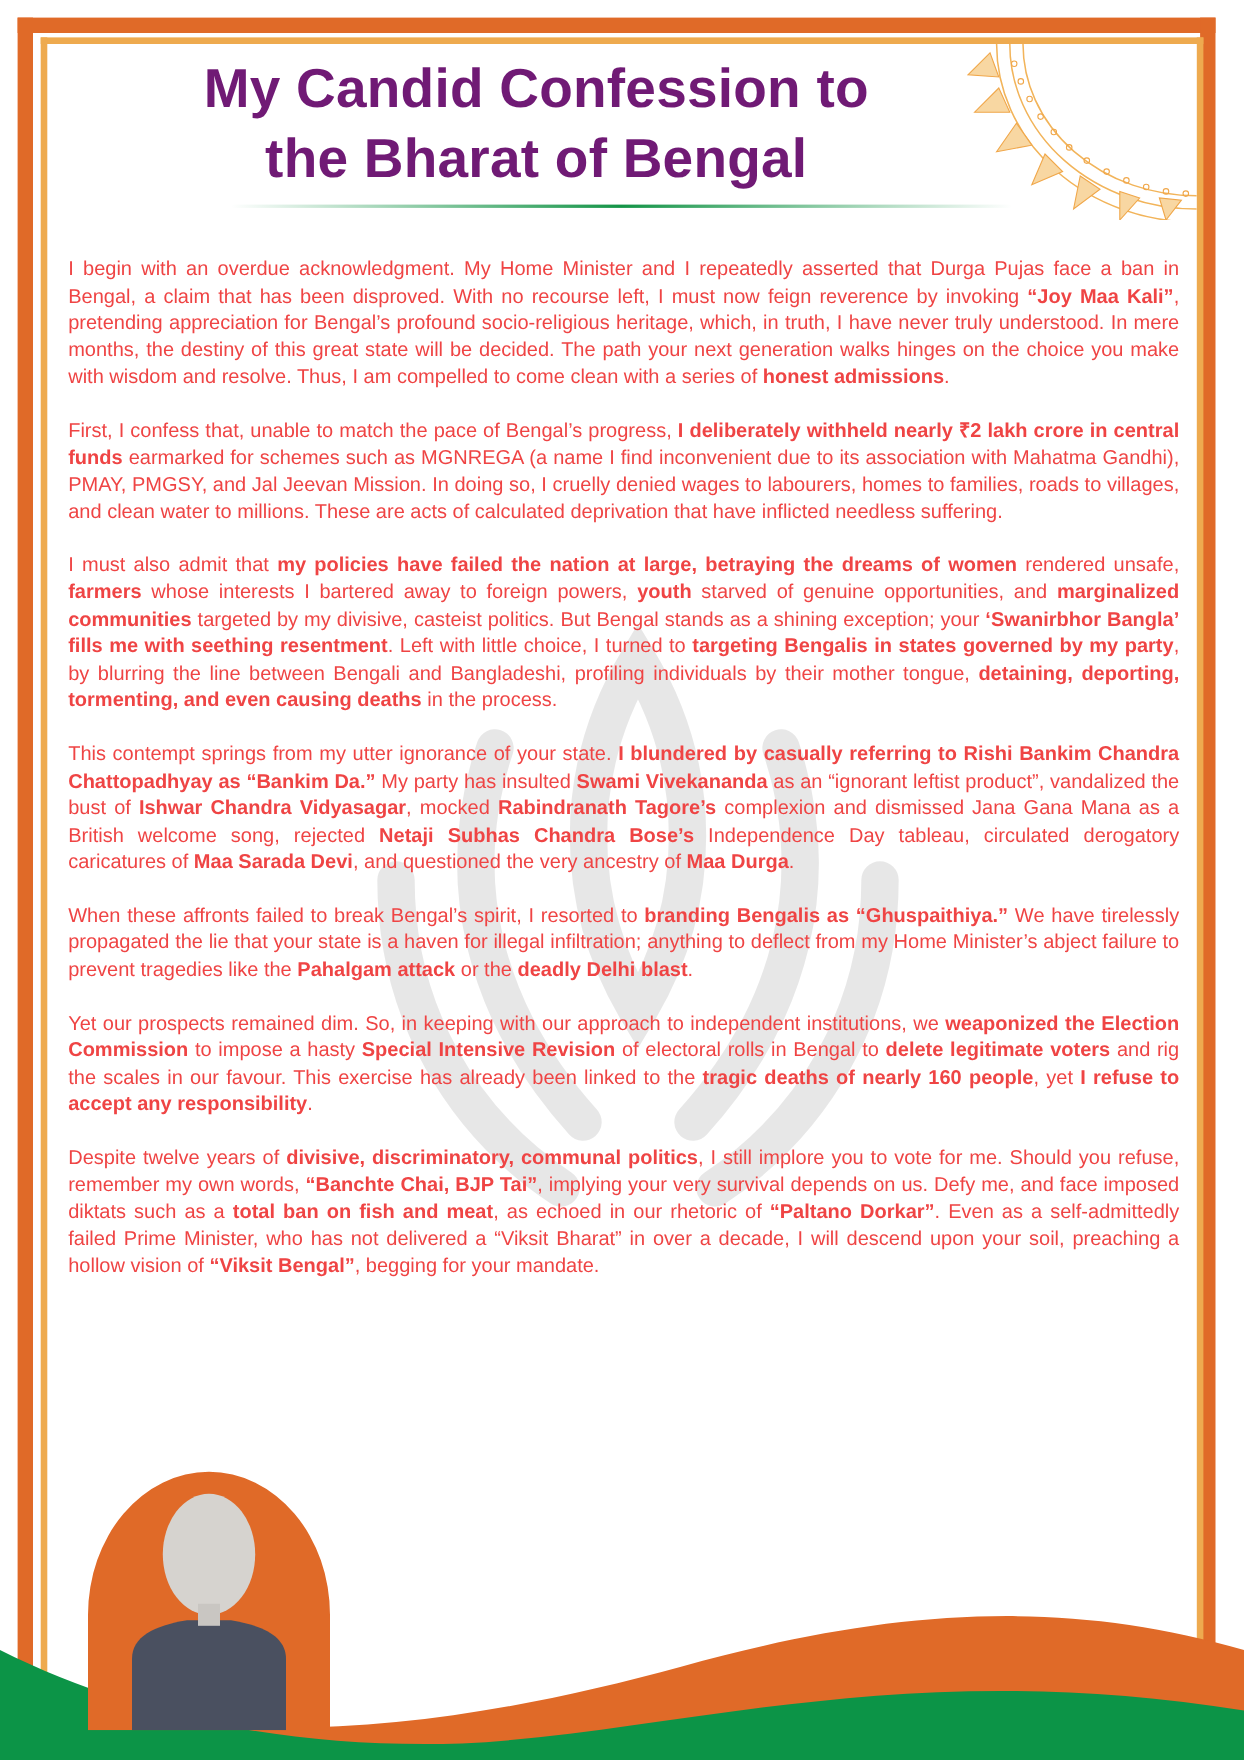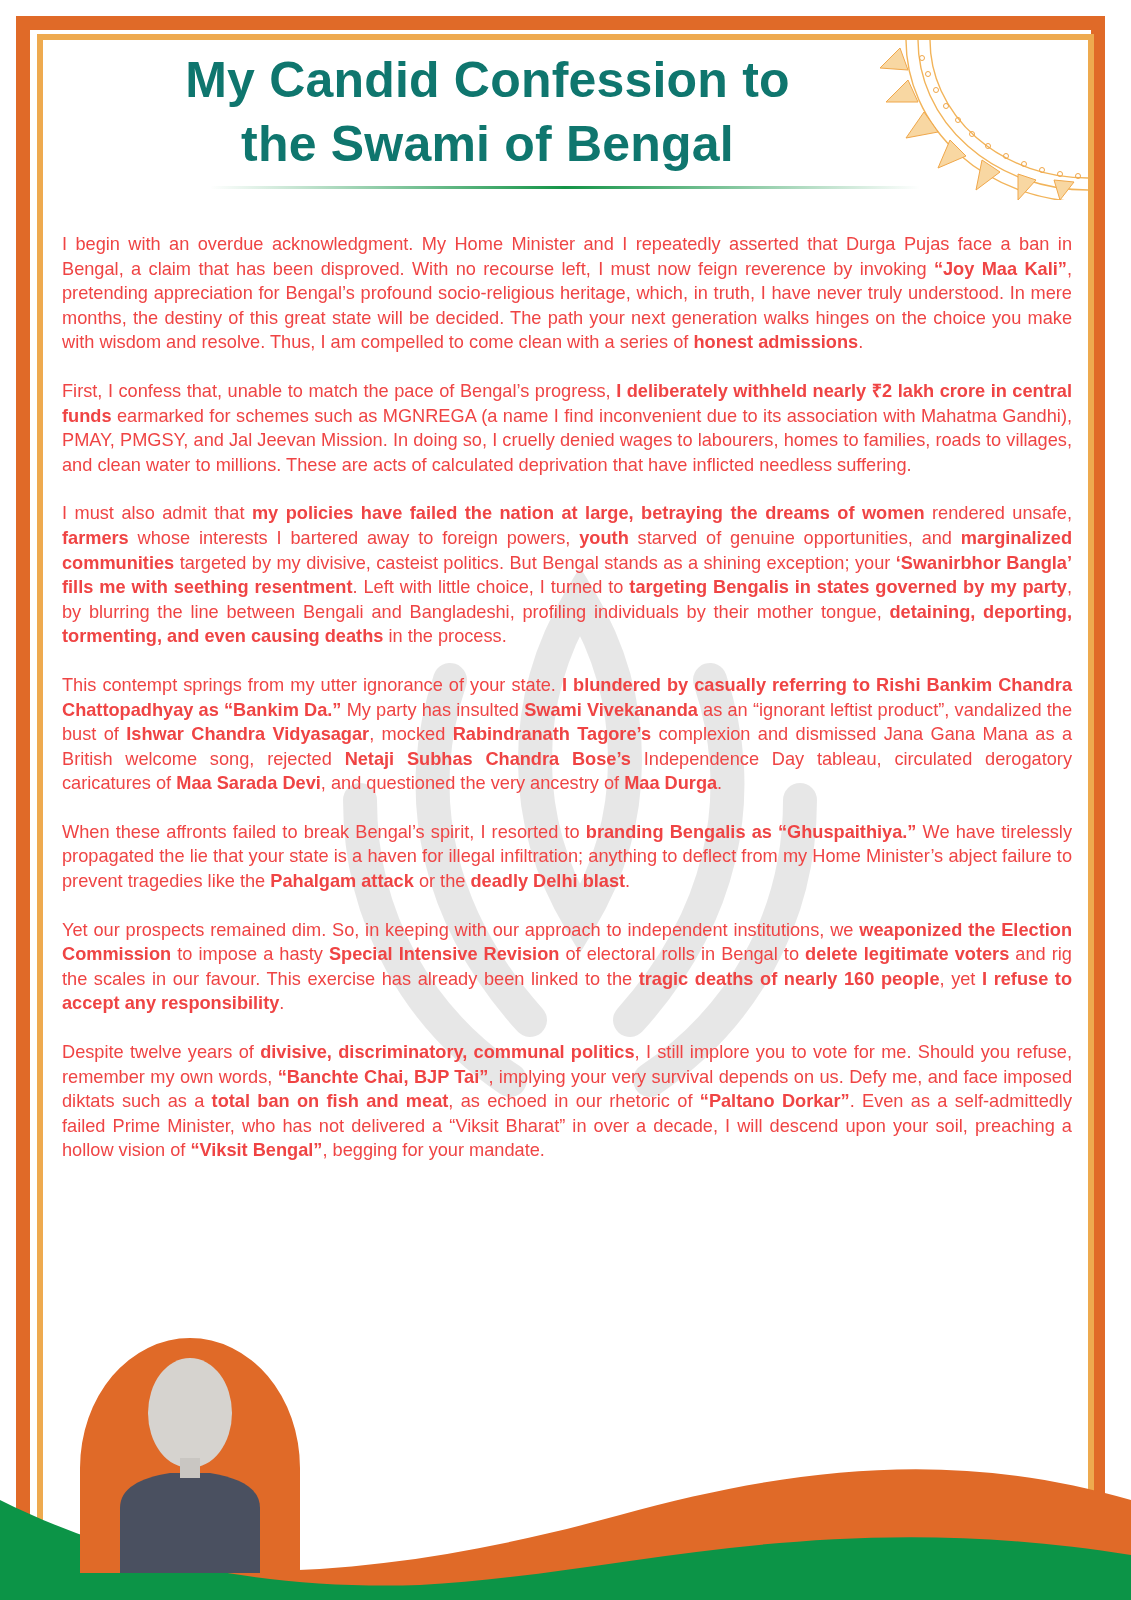--- a/index.html
+++ b/index.html
@@ -1,21 +1,21 @@
 <!DOCTYPE html>
 <html><head>
 <meta charset="utf-8">
 <style>
   html, body { margin:0; padding:0; }
   body { width:1131px; height:1600px; background:#ffffff; position:relative; overflow:hidden; font-family:"Liberation Sans", sans-serif; }
   .outer-border { position:absolute; left:16px; top:16px; width:1089px; height:1600px; border-left:14px solid #e06a28; border-right:14px solid #e06a28; border-top:14px solid #e06a28; box-sizing:border-box; }
   .inner-border { position:absolute; left:37px; top:34px; width:1057px; height:1600px; border-left:6px solid #eeaa4f; border-right:6px solid #eeaa4f; border-top:6px solid #eeaa4f; box-sizing:border-box; }
   .mandala { position:absolute; right:43px; top:40px; width:210px; height:160px; }
   .watermark { position:absolute; left:300px; top:560px; width:560px; height:560px; opacity:0.09; }
-  .title { position:absolute; left:0; width:975px; top:48px; text-align:center; color:#0f766e; font-weight:bold; font-size:50px; line-height:64px; letter-spacing:0.2px; }
+  .title { position:absolute; left:0; width:975px; top:48px; text-align:center; color:#701a75; font-weight:bold; font-size:50px; line-height:64px; letter-spacing:0.2px; }
   .title-rule { position:absolute; left:210px; top:186px; width:710px; height:3px; background:linear-gradient(90deg, rgba(22,140,70,0) 0%, #149447 50%, rgba(22,140,70,0) 100%); }
   .body { position:absolute; left:62px; width:1010px; top:232px; color:#ef4444; font-size:18.2px; line-height:24.6px; text-align:justify; }
   .body p { margin:0 0 24px 0; }
   .body b { font-weight:bold; }
   .footer { position:absolute; left:0; top:1300px; width:1131px; height:300px; }
   .portrait { position:absolute; left:60px; top:1318px; width:260px; height:255px; }
 </style>
 </head>
 <body>
 
@@ -58,21 +58,21 @@
     <path d="M280 40 C220 140 220 260 280 360 C340 260 340 140 280 40 Z"></path>
     <path d="M150 120 C110 240 140 360 230 460"></path>
     <path d="M410 120 C450 240 420 360 330 460"></path>
     <path d="M60 240 C60 360 120 460 210 520"></path>
     <path d="M500 240 C500 360 440 460 350 520"></path>
   </g>
 </svg>
 
 <div class="title">
   <div>My Candid Confession to</div>
-  <div>the Swami of Bengal</div>
+  <div>the Bharat of Bengal</div>
 </div>
 <div class="title-rule"></div>
 
 <div class="body" id="body">
     <p><span>I begin with an overdue acknowledgment. My Home Minister and I repeatedly asserted that Durga Pujas face a ban in Bengal, a claim that has been disproved. With no recourse left, I must now feign reverence by invoking </span><b>“Joy Maa Kali”</b><span>, pretending appreciation for Bengal’s profound socio-religious heritage, which, in truth, I have never truly understood. In mere months, the destiny of this great state will be decided. The path your next generation walks hinges on the choice you make with wisdom and resolve. Thus, I am compelled to come clean with a series of </span><b>honest admissions</b><span>.</span></p>
     <p><span>First, I confess that, unable to match the pace of Bengal’s progress, </span><b>I deliberately withheld nearly ₹2 lakh crore in central funds</b><span> earmarked for schemes such as MGNREGA (a name I find inconvenient due to its association with Mahatma Gandhi), PMAY, PMGSY, and Jal Jeevan Mission. In doing so, I cruelly denied wages to labourers, homes to families, roads to villages, and clean water to millions. These are acts of calculated deprivation that have inflicted needless suffering.</span></p>
     <p><span>I must also admit that </span><b>my policies have failed the nation at large, betraying the dreams of women</b><span> rendered unsafe, </span><b>farmers</b><span> whose interests I bartered away to foreign powers, </span><b>youth</b><span> starved of genuine opportunities, and </span><b>marginalized communities</b><span> targeted by my divisive, casteist politics. But Bengal stands as a shining exception; your </span><b>‘Swanirbhor Bangla’ fills me with seething resentment</b><span>. Left with little choice, I turned to </span><b>targeting Bengalis in states governed by my party</b><span>, by blurring the line between Bengali and Bangladeshi, profiling individuals by their mother tongue, </span><b>detaining, deporting, tormenting, and even causing deaths</b><span> in the process.</span></p>
     <p><span>This contempt springs from my utter ignorance of your state. </span><b>I blundered by casually referring to Rishi Bankim Chandra Chattopadhyay as “Bankim Da.”</b><span> My party has insulted </span><b>Swami Vivekananda</b><span> as an “ignorant leftist product”, vandalized the bust of </span><b>Ishwar Chandra Vidyasagar</b><span>, mocked </span><b>Rabindranath Tagore’s</b><span> complexion and dismissed Jana Gana Mana as a British welcome song, rejected </span><b>Netaji Subhas Chandra Bose’s</b><span> Independence Day tableau, circulated derogatory caricatures of </span><b>Maa Sarada Devi</b><span>, and questioned the very ancestry of </span><b>Maa Durga</b><span>.</span></p>
     <p><span>When these affronts failed to break Bengal’s spirit, I resorted to </span><b>branding Bengalis as “Ghuspaithiya.”</b><span> We have tirelessly propagated the lie that your state is a haven for illegal infiltration; anything to deflect from my Home Minister’s abject failure to prevent tragedies like the </span><b>Pahalgam attack</b><span> or the </span><b>deadly Delhi blast</b><span>.</span></p>
     <p><span>Yet our prospects remained dim. So, in keeping with our approach to independent institutions, we </span><b>weaponized the Election Commission</b><span> to impose a hasty </span><b>Special Intensive Revision</b><span> of electoral rolls in Bengal to </span><b>delete legitimate voters</b><span> and rig the scales in our favour. This exercise has already been linked to the </span><b>tragic deaths of nearly 160 people</b><span>, yet </span><b>I refuse to accept any responsibility</b><span>.</span></p>

